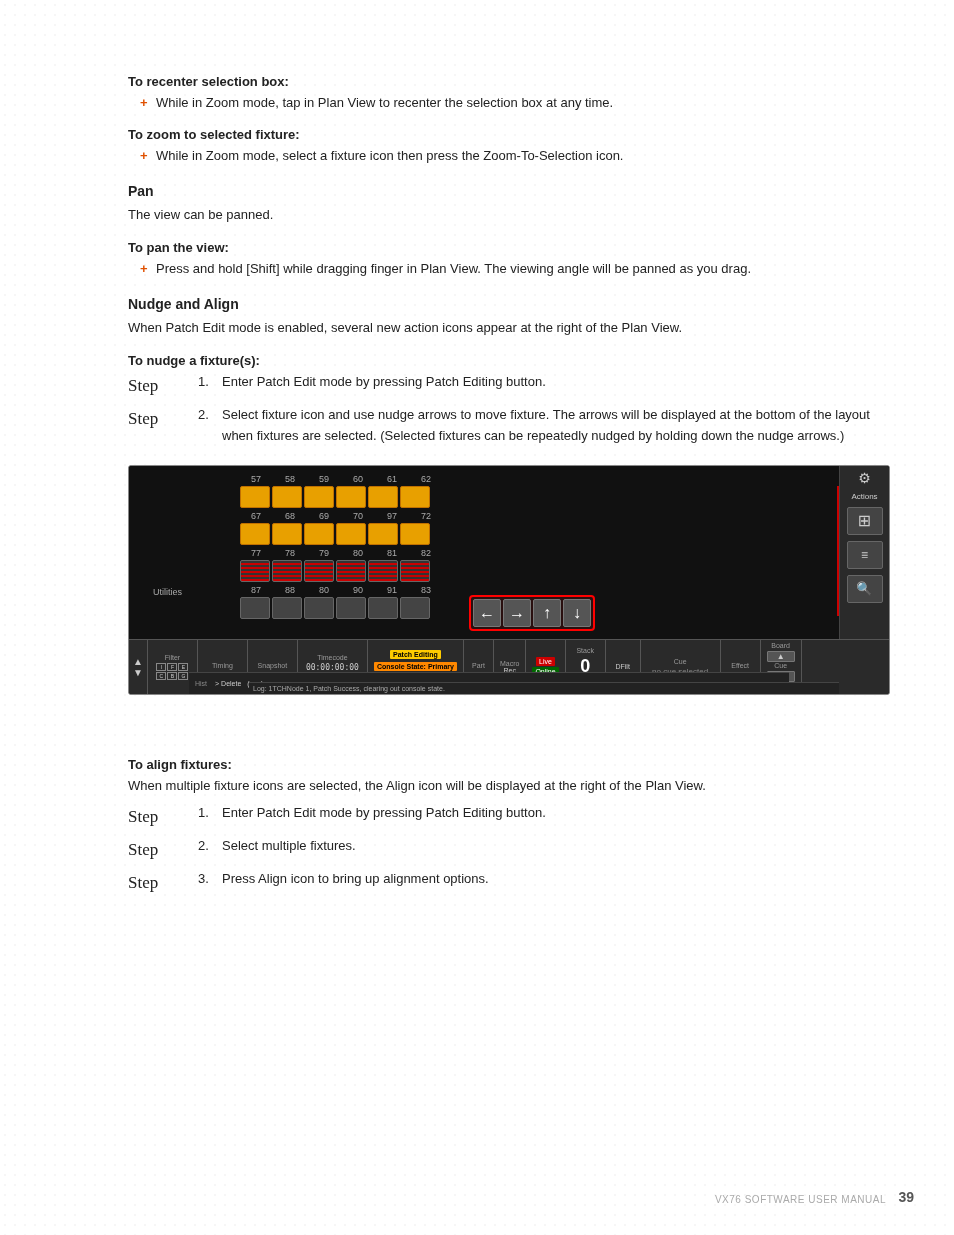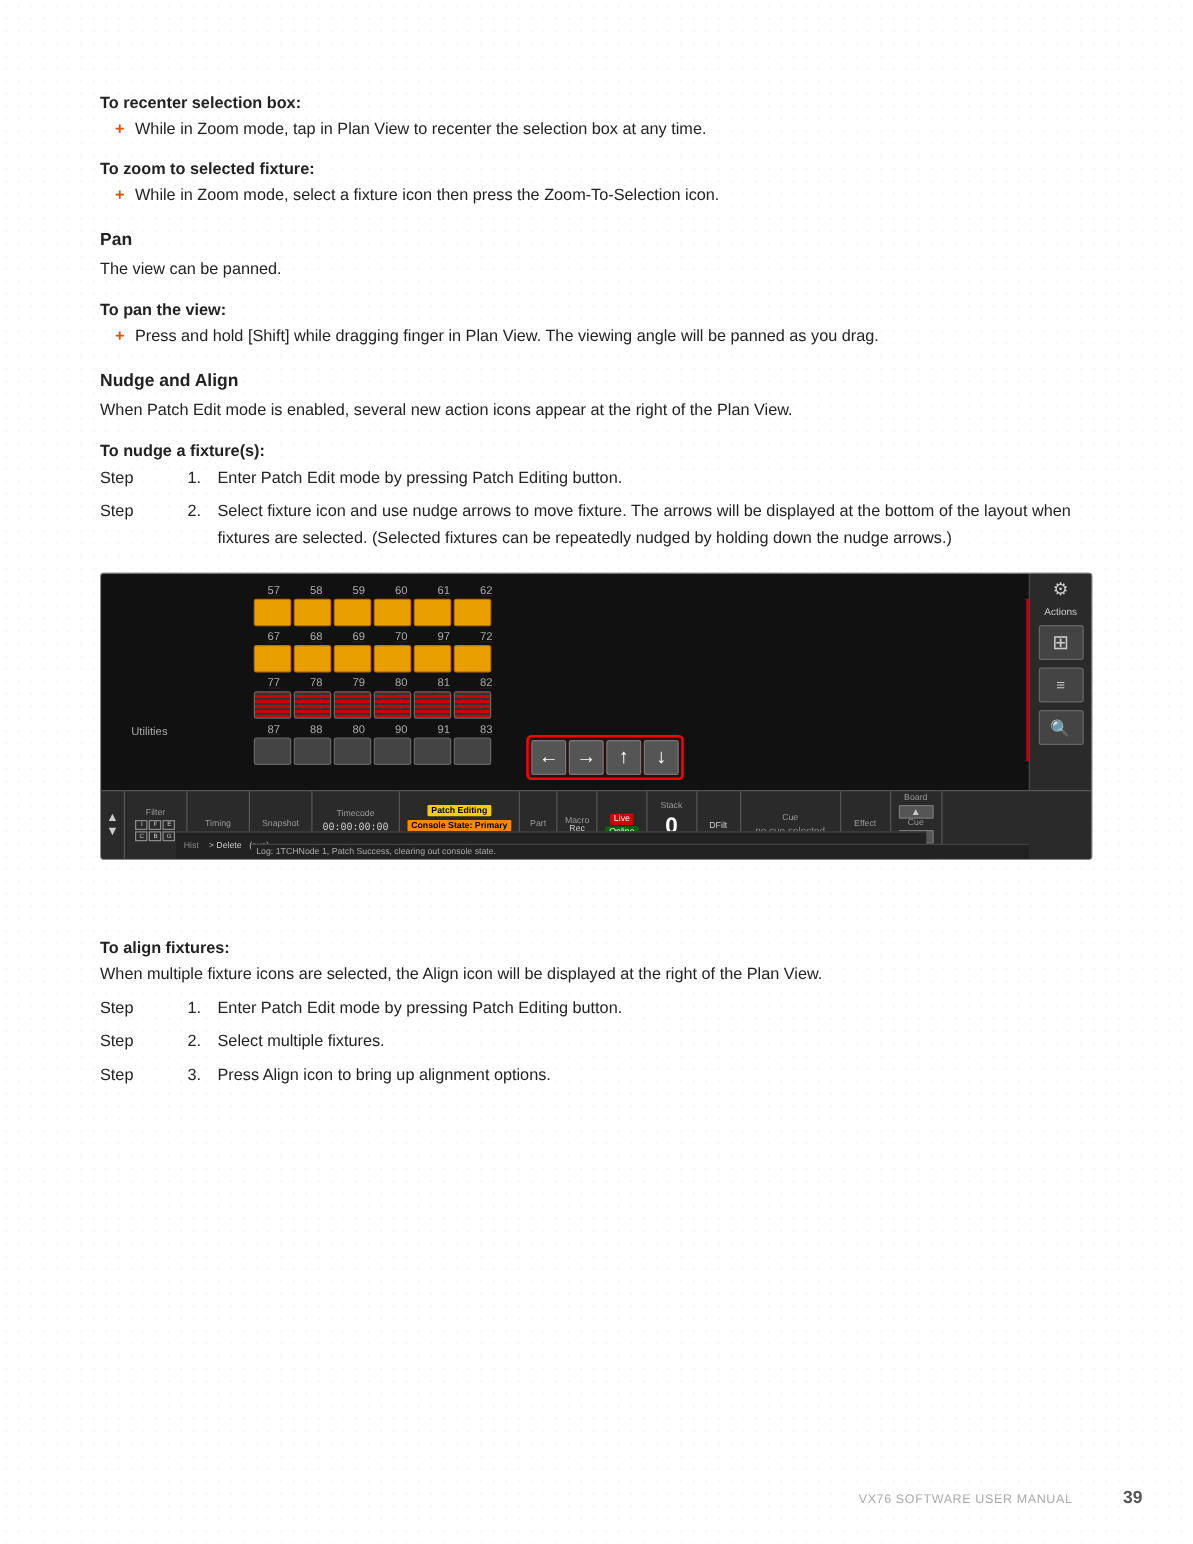--- a/index.html
+++ b/index.html
@@ -21,21 +21,22 @@
       background-image: radial-gradient(circle, #ccc 1px, transparent 1px);
       background-size: 10px 10px;
       opacity: 0.18;
       pointer-events: none;
       z-index: 0;
     }
 
     .page-content {
       position: relative;
       z-index: 1;
-      padding: 60px 80px 60px 80px;
+      padding: 60px 64px 60px 80px;
+      margin-left: 48px;
     }
 
     .section-heading {
       font-weight: bold;
       font-size: 13px;
       margin-bottom: 4px;
       margin-top: 14px;
     }
 
     .bullet-item {
@@ -67,21 +68,22 @@
     }
 
     .step-item {
       display: flex;
       margin-bottom: 6px;
       font-size: 13px;
       line-height: 1.6;
     }
     .step-label {
       min-width: 70px;
-      font-size: 13px;
+      font-size: 17px;
+      font-family: Liberation Serif, serif;
     }
     .step-num {
       min-width: 24px;
     }
     .step-text {
       flex: 1;
     }
 
     
     .screenshot-container {
@@ -106,22 +108,21 @@
       flex: 1;
       background: #111;
       position: relative;
       overflow: hidden;
     }
 
     
     .fixture-grid {
       position: absolute;
       top: 8px;
-      left: 121px;
-      text-decoration: underline;
+      left: 110px;
     }
 
     .fixture-row {
       display: flex;
       align-items: center;
       margin-bottom: 2px;
     }
 
     .fixture-number-row {
       display: flex;
@@ -369,21 +370,21 @@
       padding: 1px 3px;
       font-size: 7px;
       border-radius: 1px;
       margin-top: 1px;
     }
 
     
     .page-footer {
       position: absolute;
       bottom: 30px;
-      right: 96px;
+      right: 68px;
       font-size: 10px;
       color: #aaa;
       letter-spacing: 0.5px;
     }
 
     .page-number {
       position: absolute;
       bottom: 30px;
       right: 40px;
       font-size: 14px;

